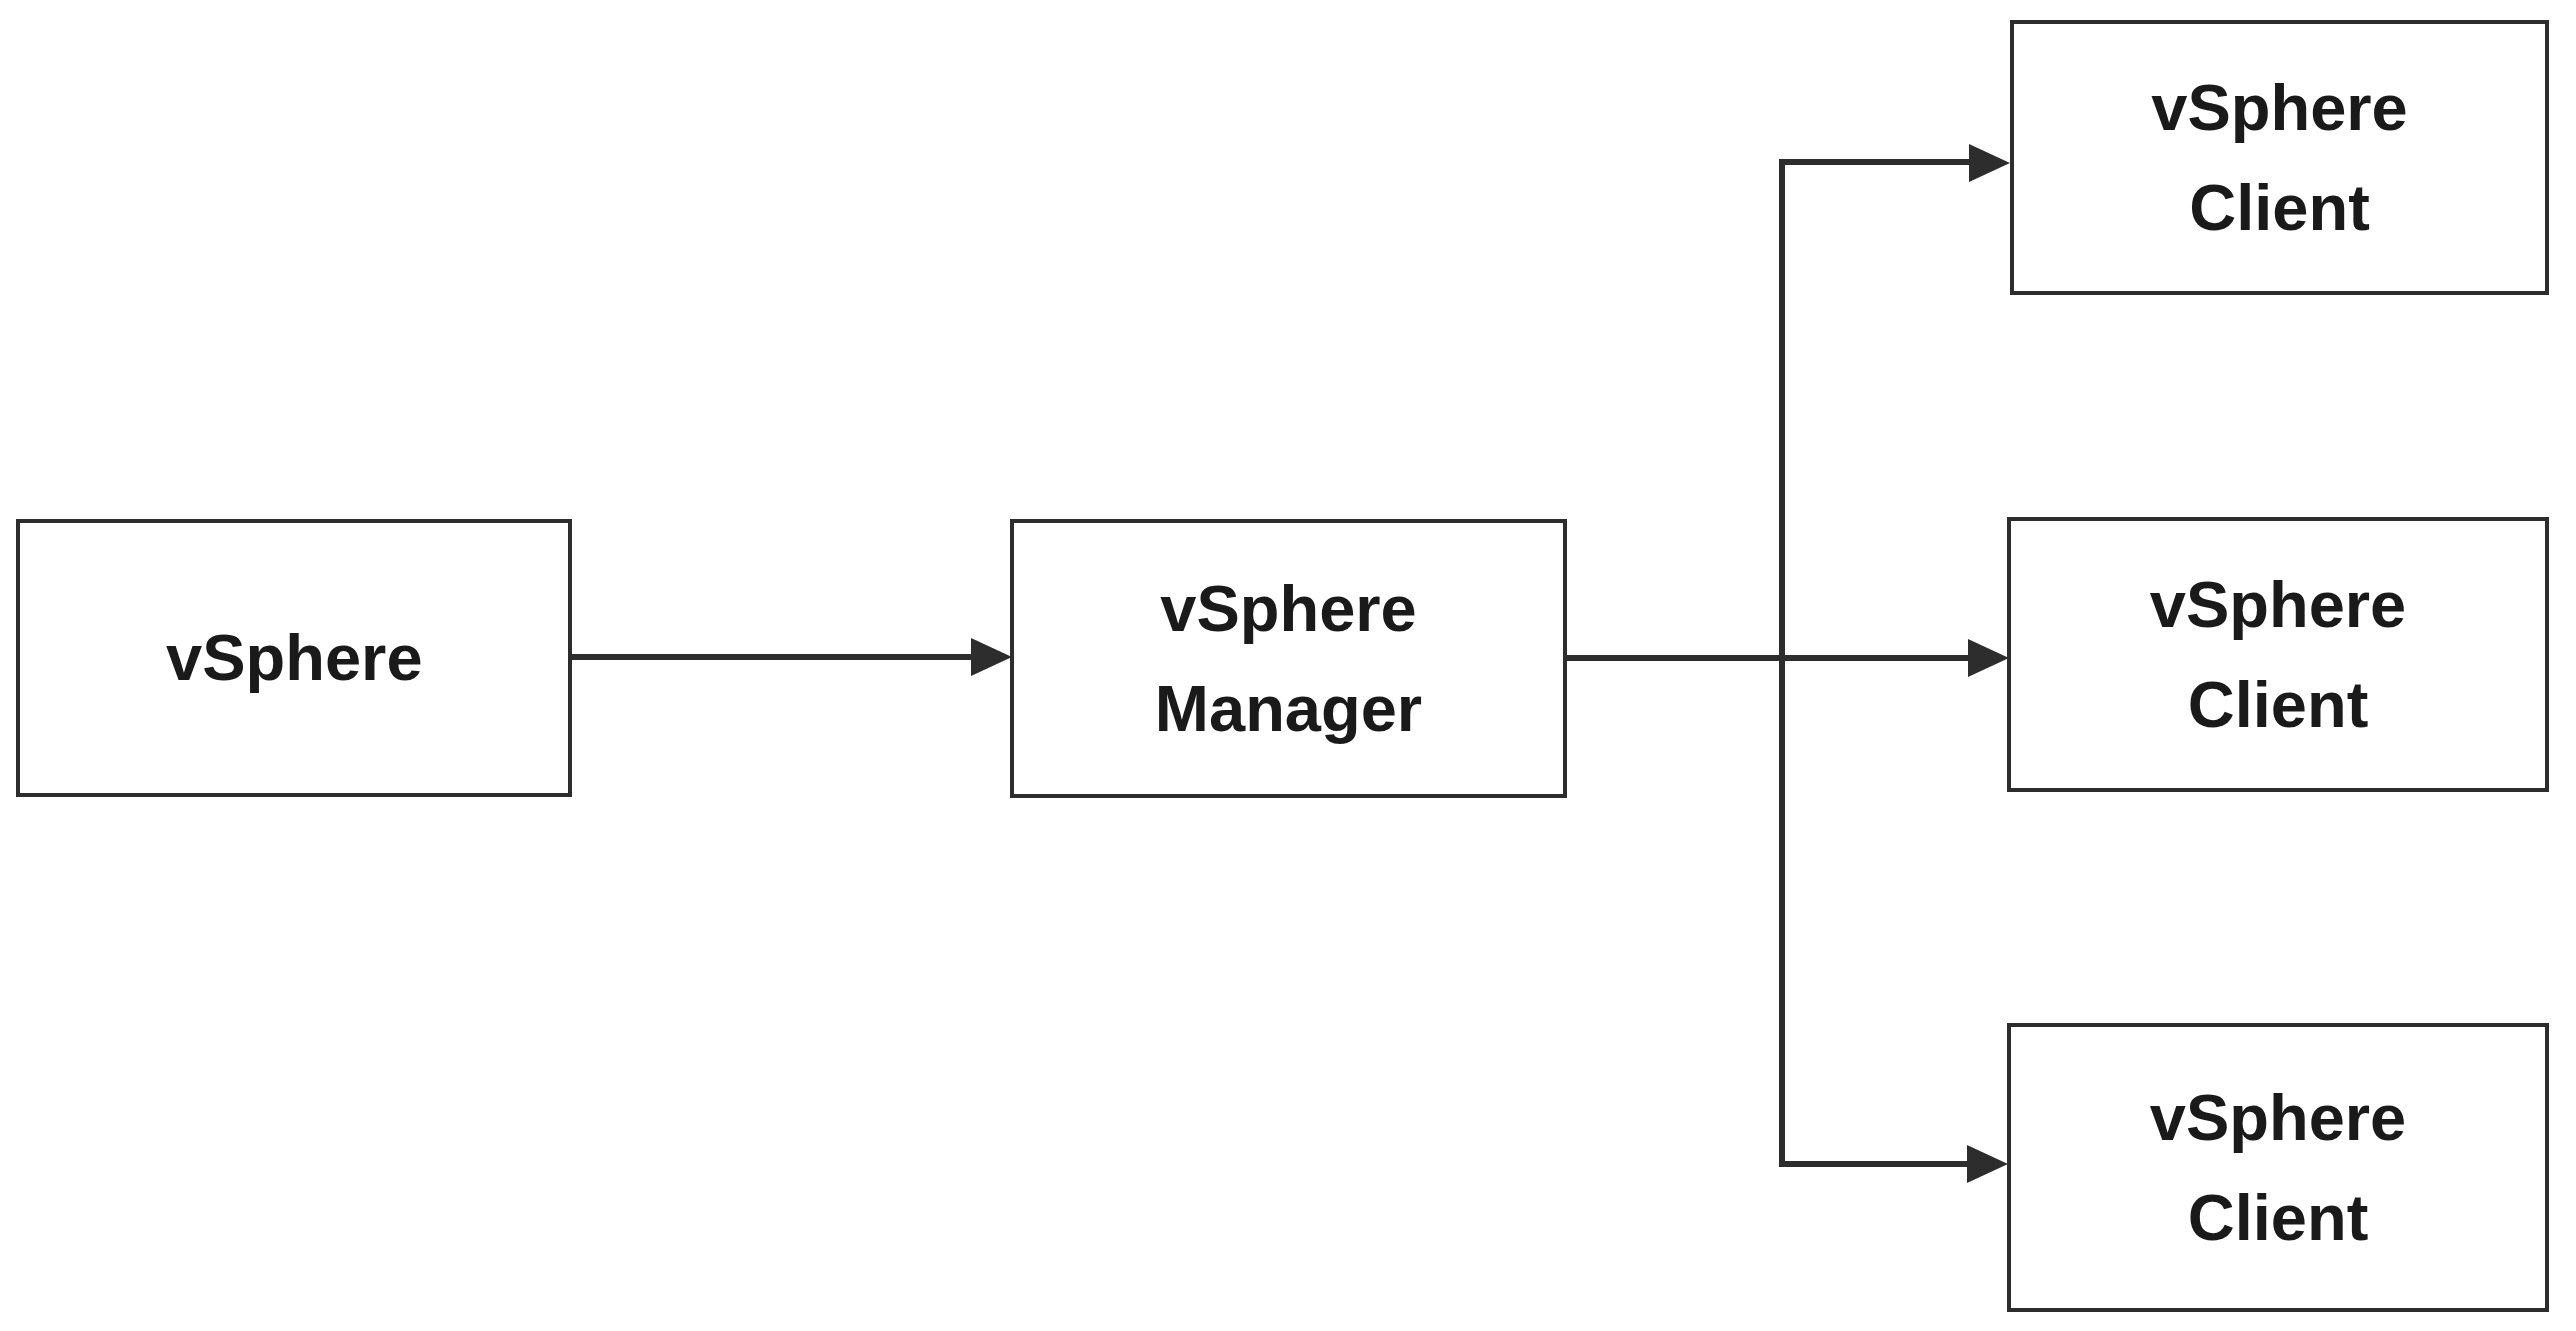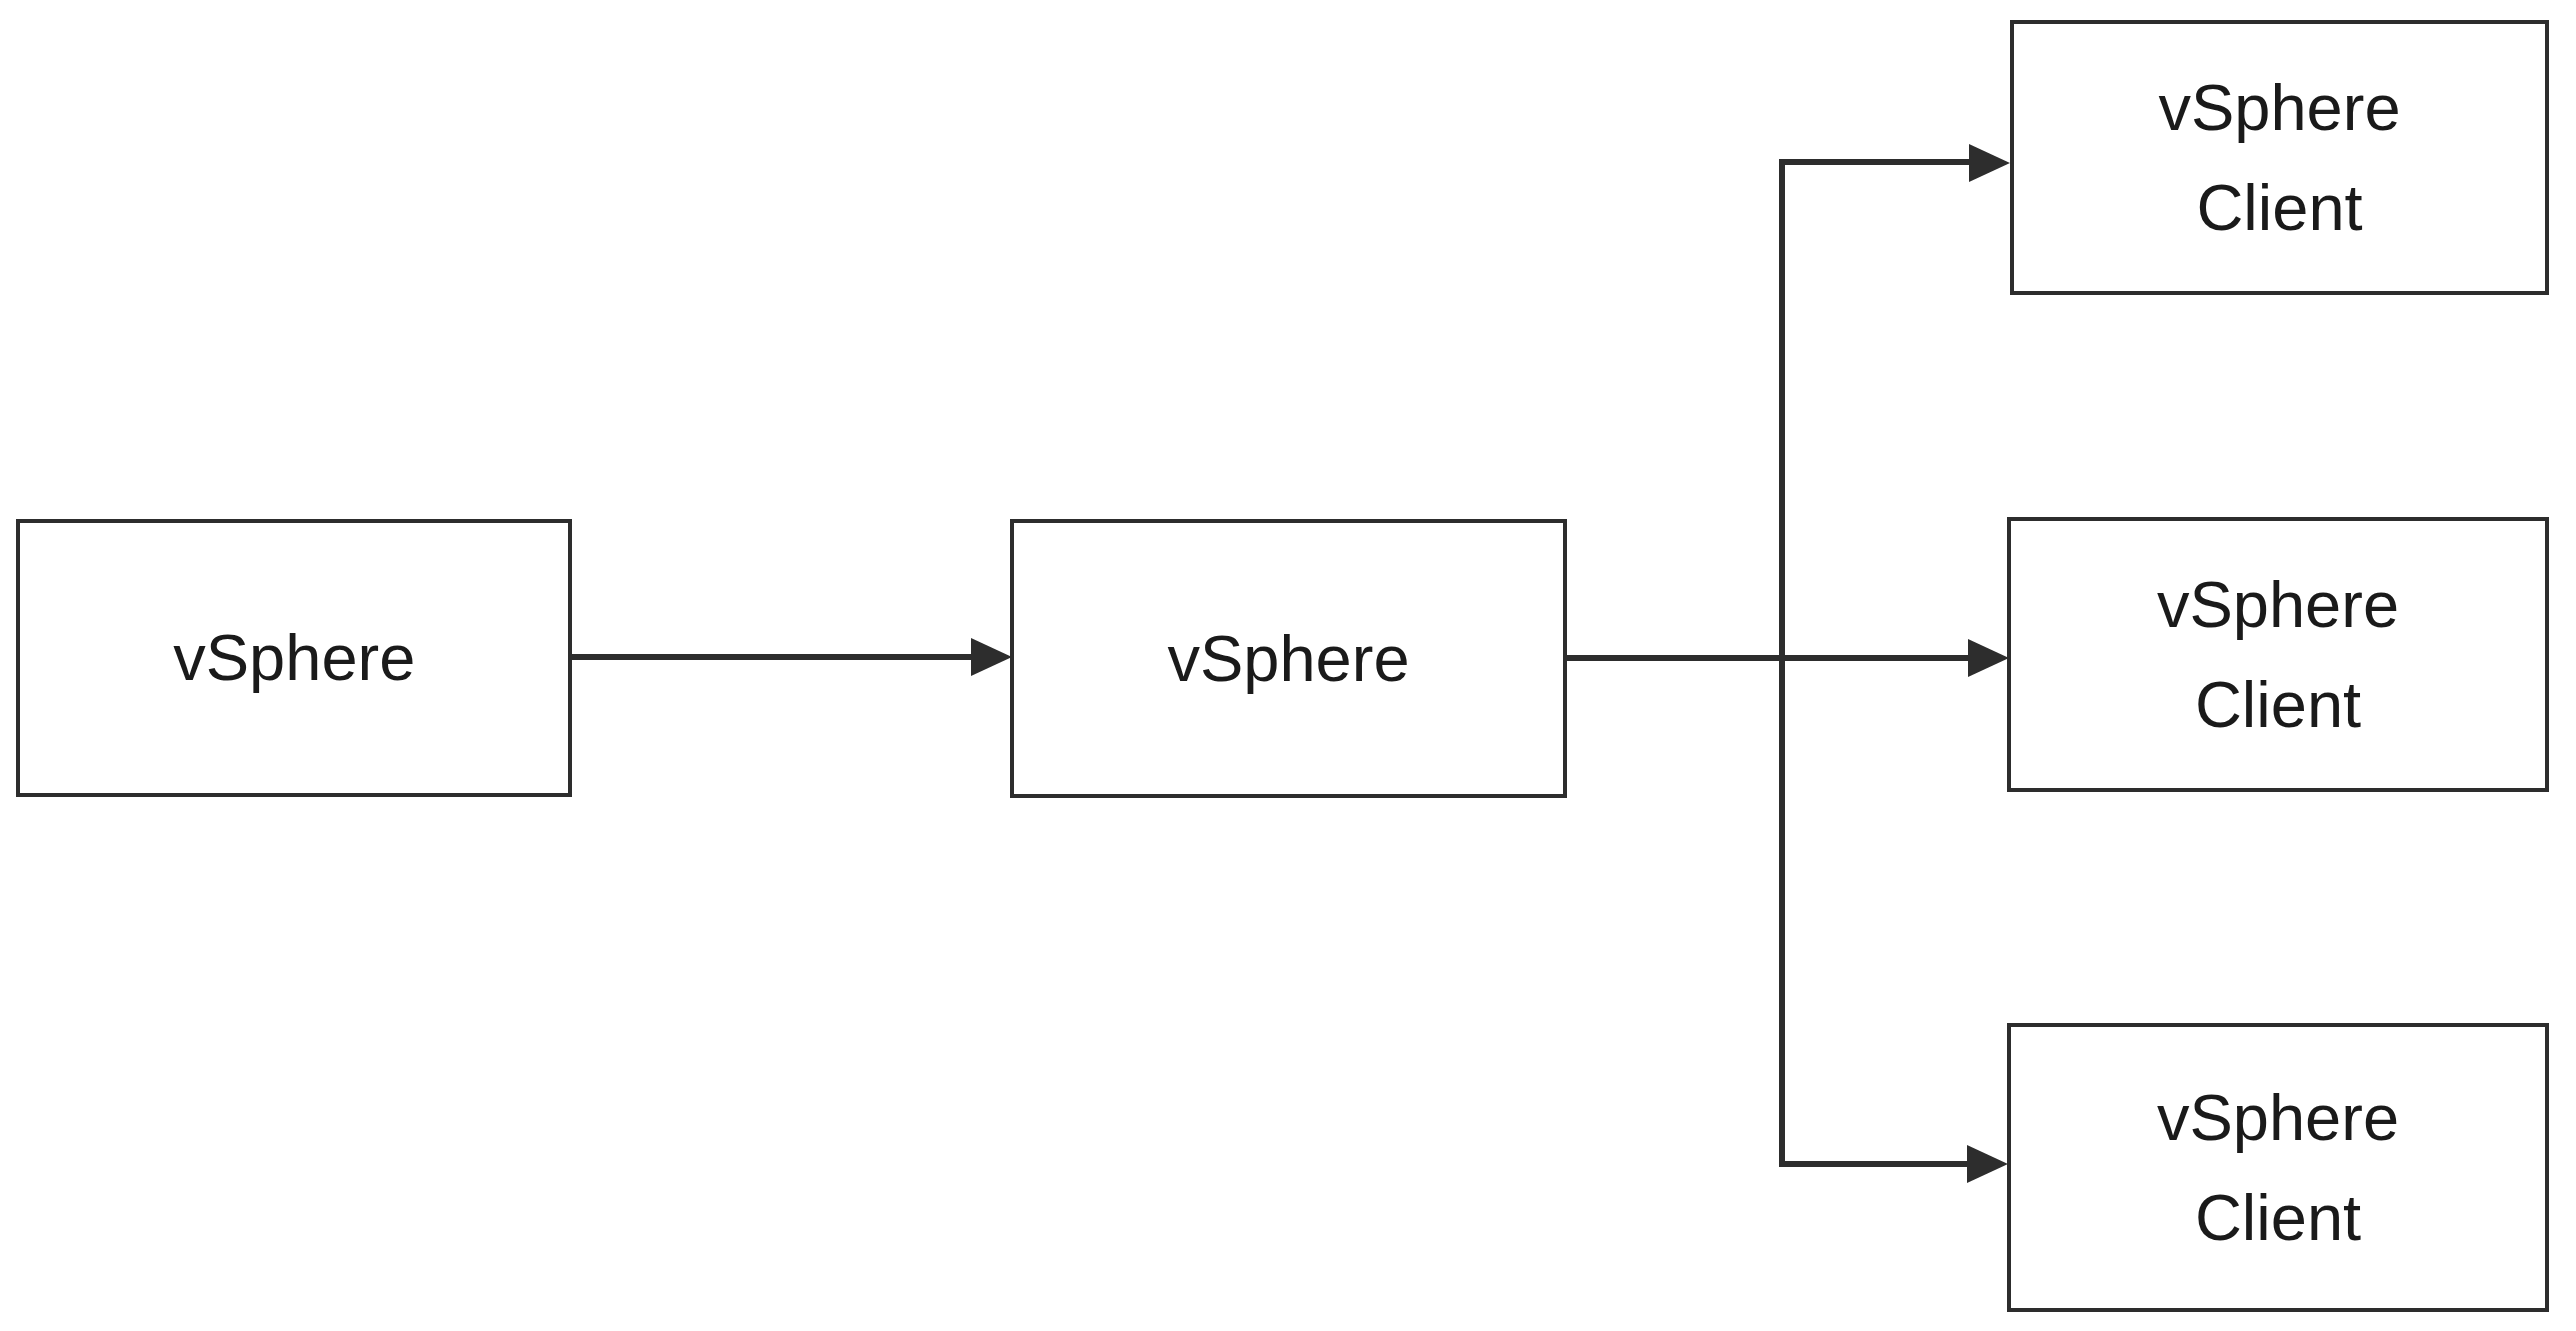--- a/index.html
+++ b/index.html
@@ -28,21 +28,21 @@
     border: 4.1px solid var(--line-color);
     background: var(--node-fill);
     display: flex;
     flex-direction: column;
     align-items: center;
     justify-content: center;
     text-align: center;
     color: var(--text-color);
     font-size: 65px;
     line-height: 100px;
-    font-weight: 400;
+    font-weight: 700;
     white-space: nowrap;
   }
   .node-exporter      { left: 16.3px;   top: 519px;  width: 556px; height: 278px; }
   .node-manager       { left: 1010px; top: 519px;  width: 557px; height: 279px; }
   .node-client-top    { left: 2010px; top: 20.4px;   width: 539px; height: 275px; }
   .node-client-middle { left: 2007px; top: 517px;  width: 542px; height: 275px; }
   .node-client-bottom { left: 2007px; top: 1023px; width: 542px; height: 289px; }
 
   .hline {
     position: absolute;
@@ -81,20 +81,21 @@
 <body>
 
 <div class="canvas">
 
   <div class="node node-exporter">
     <span>vSphere</span>
   </div>
 
   <div class="node node-manager">
     <span>vSphere</span>
+    <span>Manager</span>
   </div>
 
   <div class="node node-client-top">
     <span>vSphere</span>
     <span>Client</span>
   </div>
 
   <div class="node node-client-middle">
     <span>vSphere</span>
     <span>Client</span>

